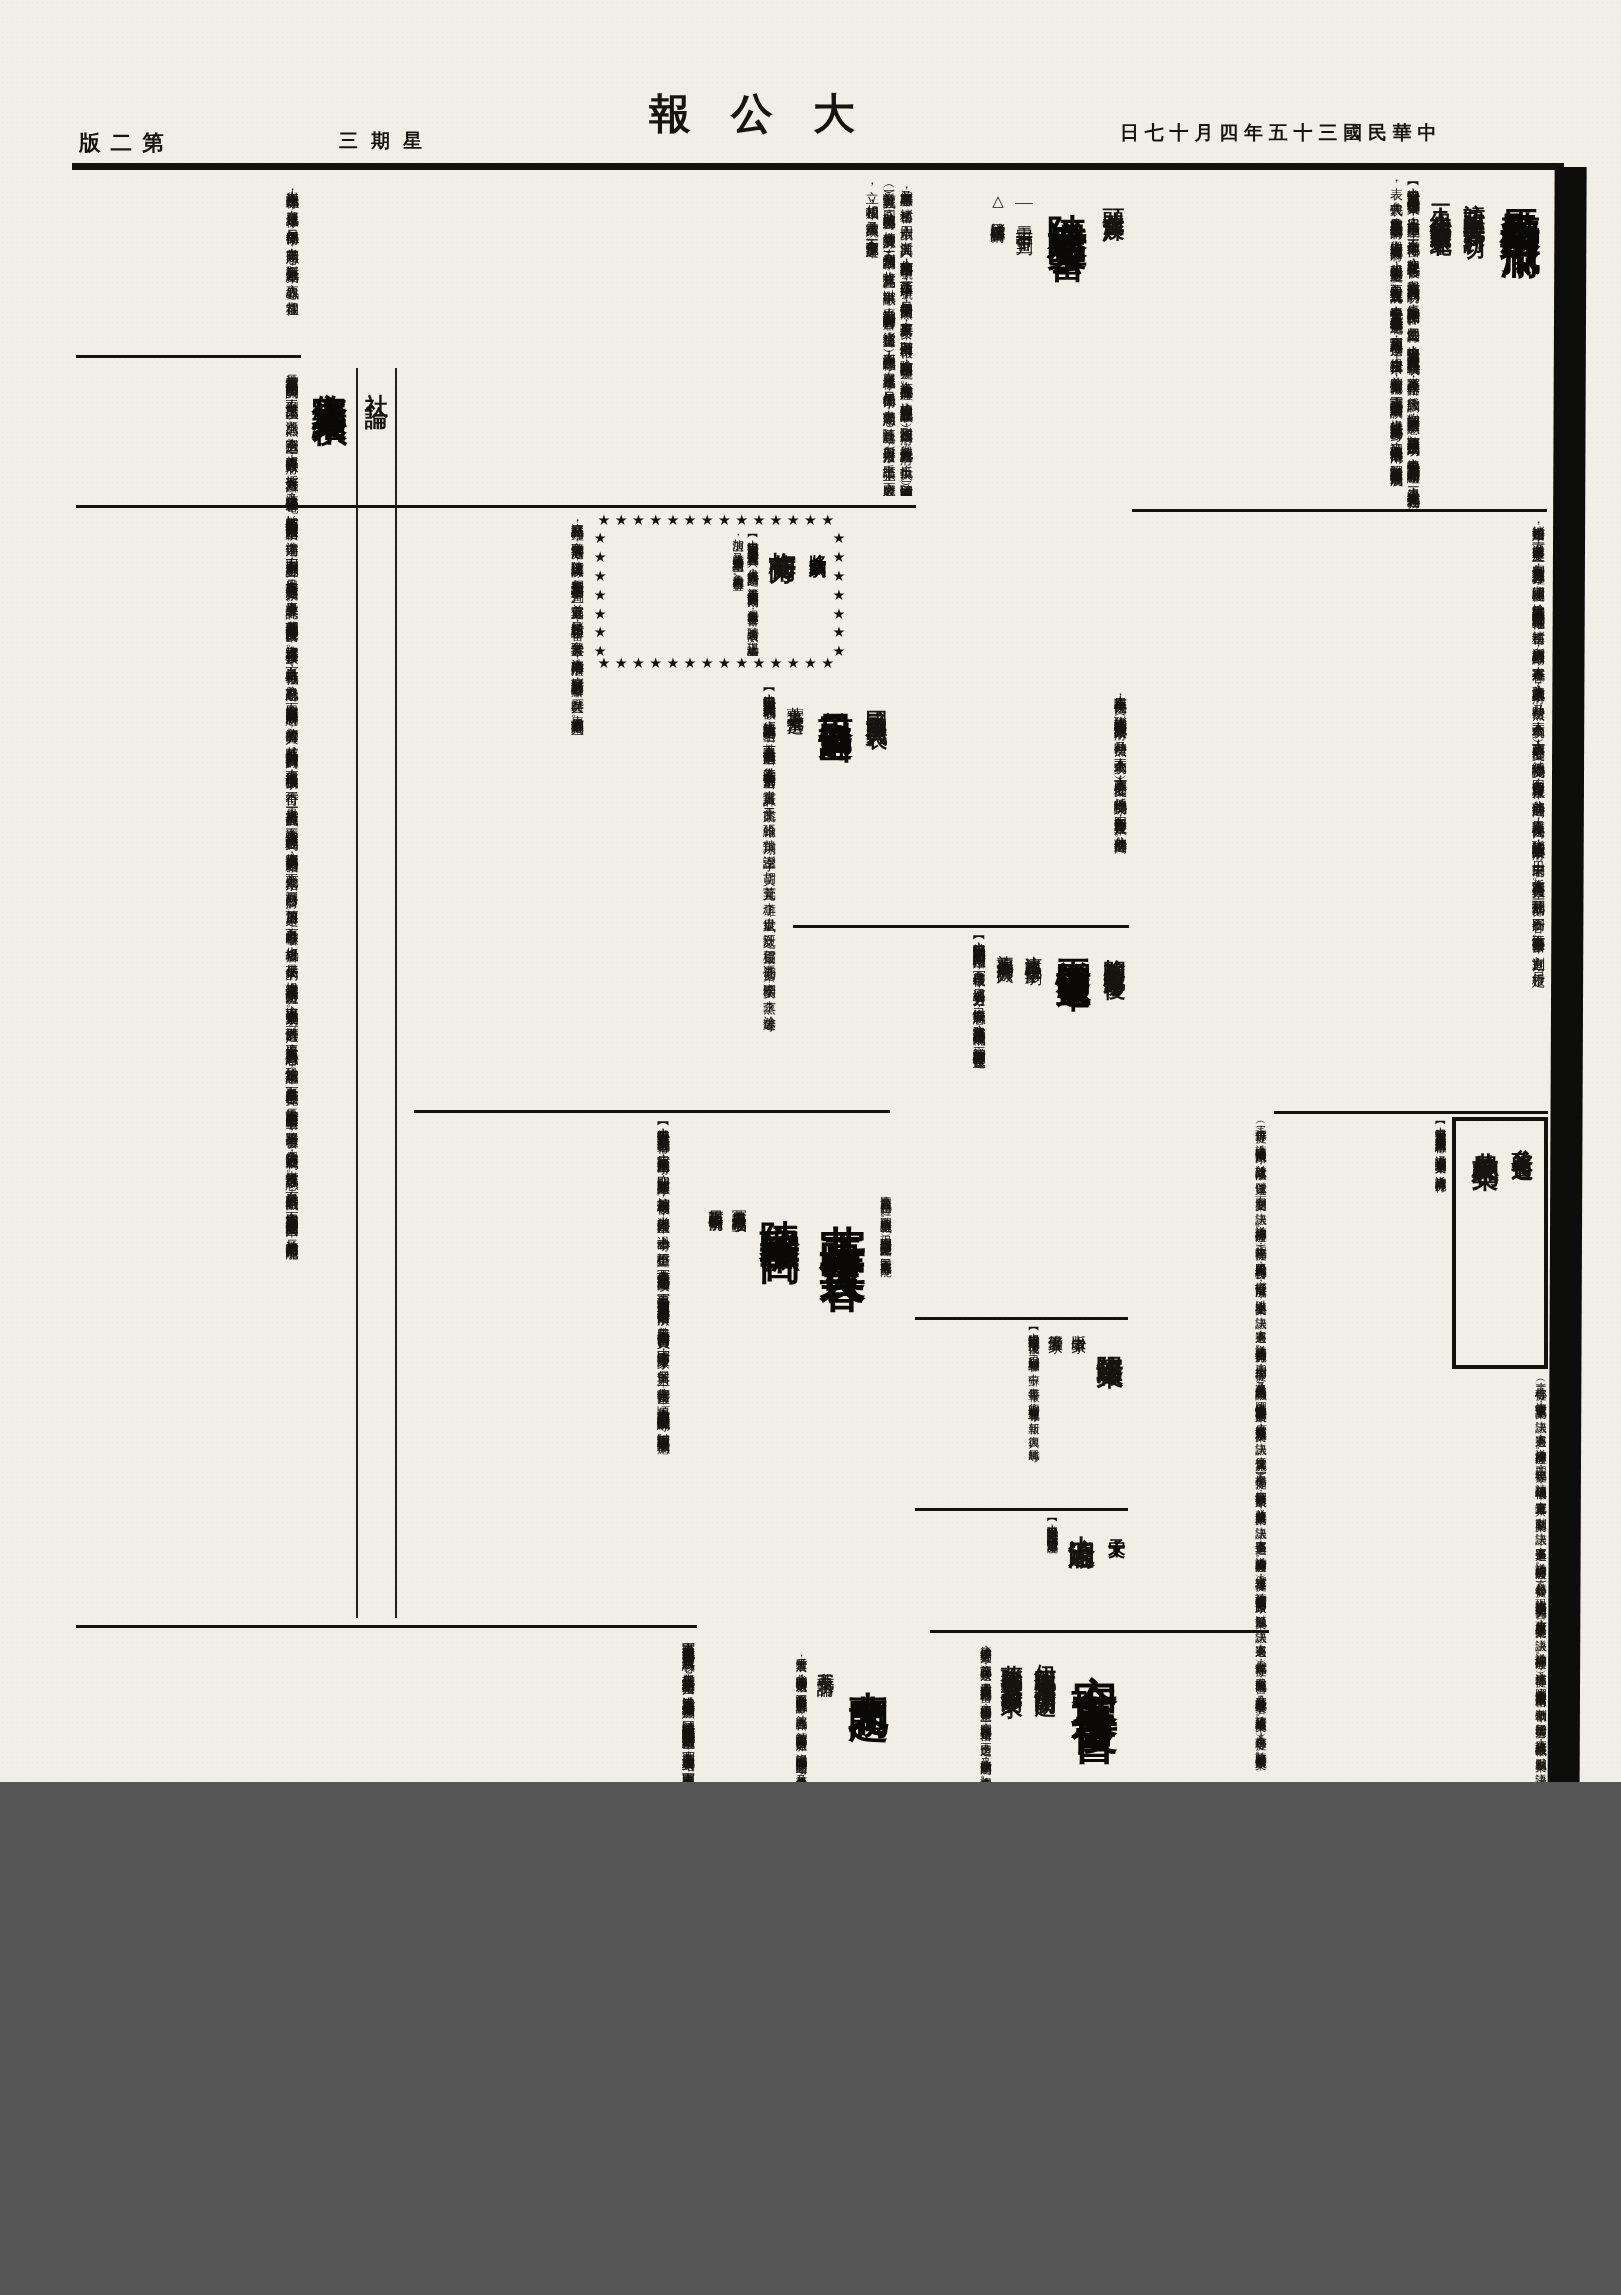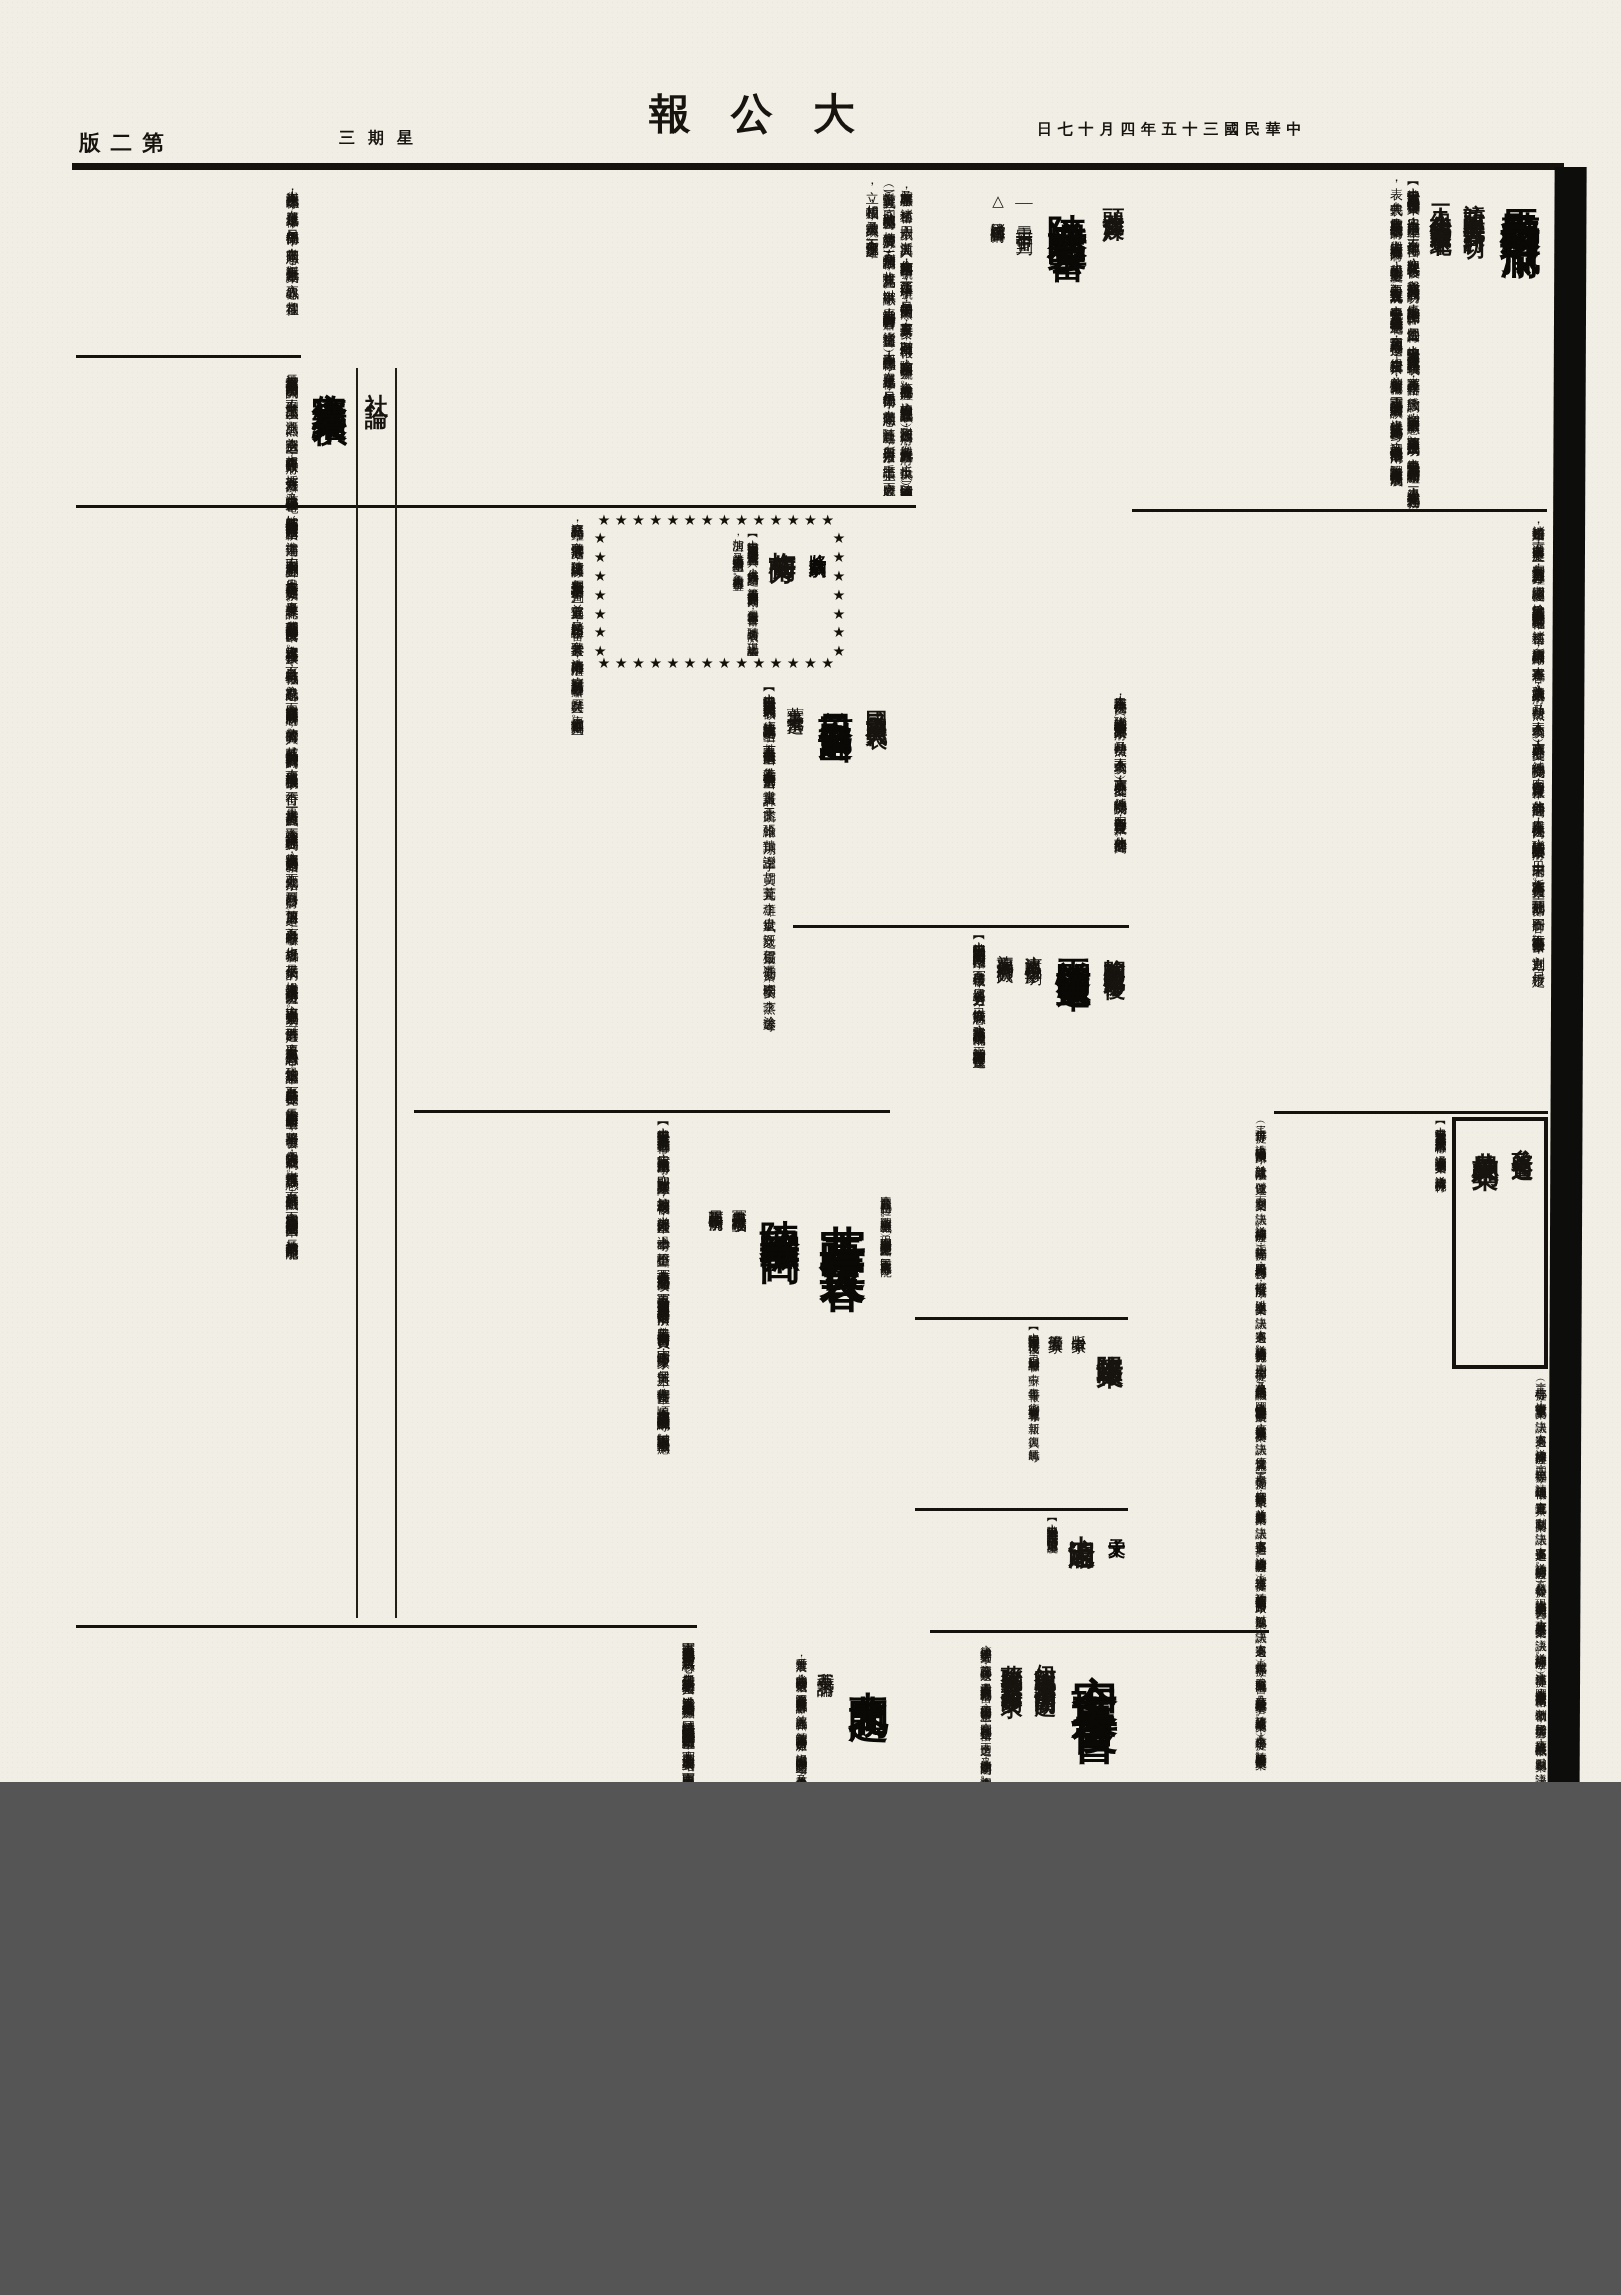--- a/index.html
+++ b/index.html
@@ -16,23 +16,23 @@
   
   .v{writing-mode:vertical-rl;text-orientation:upright;height:100%;width:100%;overflow:hidden;}
   .v > div{margin-left:4.3px;}
   .body-t{font-size:13px;line-height:1.32;letter-spacing:0.7px;text-align:justify;}
   .body-s{font-size:11.5px;line-height:1.3;letter-spacing:0.7px;}
   .rtl{direction:rtl;unicode-bidi:bidi-override;}
   .bold{font-weight:bold;color:#0c0a07;}
   .rule{background:#15120e;}
   
   #mast-edition{left:79px;top:128px;font-size:21.6px;font-weight:bold;letter-spacing:10px;}
-  #mast-weekday{left:339px;top:128px;font-size:16px;font-weight:bold;letter-spacing:13px;}
+  #mast-weekday{left:339px;top:128px;font-size:19px;font-weight:bold;letter-spacing:13px;}
   #mast-title{left:649px;top:86px;font-size:42px;font-weight:bold;letter-spacing:40px;}
-  #mast-date{left:1037px;top:120px;font-size:15px;font-weight:bold;letter-spacing:5.8px;}
+  #mast-date{left:1120px;top:120px;font-size:19px;font-weight:bold;letter-spacing:5.8px;}
   #m-rule{left:72px;top:163px;width:1492px;height:6.5px;}
   
   #b-trialtop2{left:76px;top:180px;width:225px;height:167px;}
   #r-a{left:76px;top:355px;width:225px;height:2.9px;}
   #b-trialtop{left:306px;top:180px;width:609px;height:316px;}
   #r1{left:76px;top:505px;width:840px;height:2.9px;}
   #b-chen{left:923px;top:182px;width:205px;height:317px;}
   #b-marshall{left:1123px;top:177px;width:425px;height:332px;}
   #b-editorial{left:76px;top:364px;width:328px;height:1254px;}
   #b-miscmid{left:414px;top:513px;width:172px;height:593px;}

